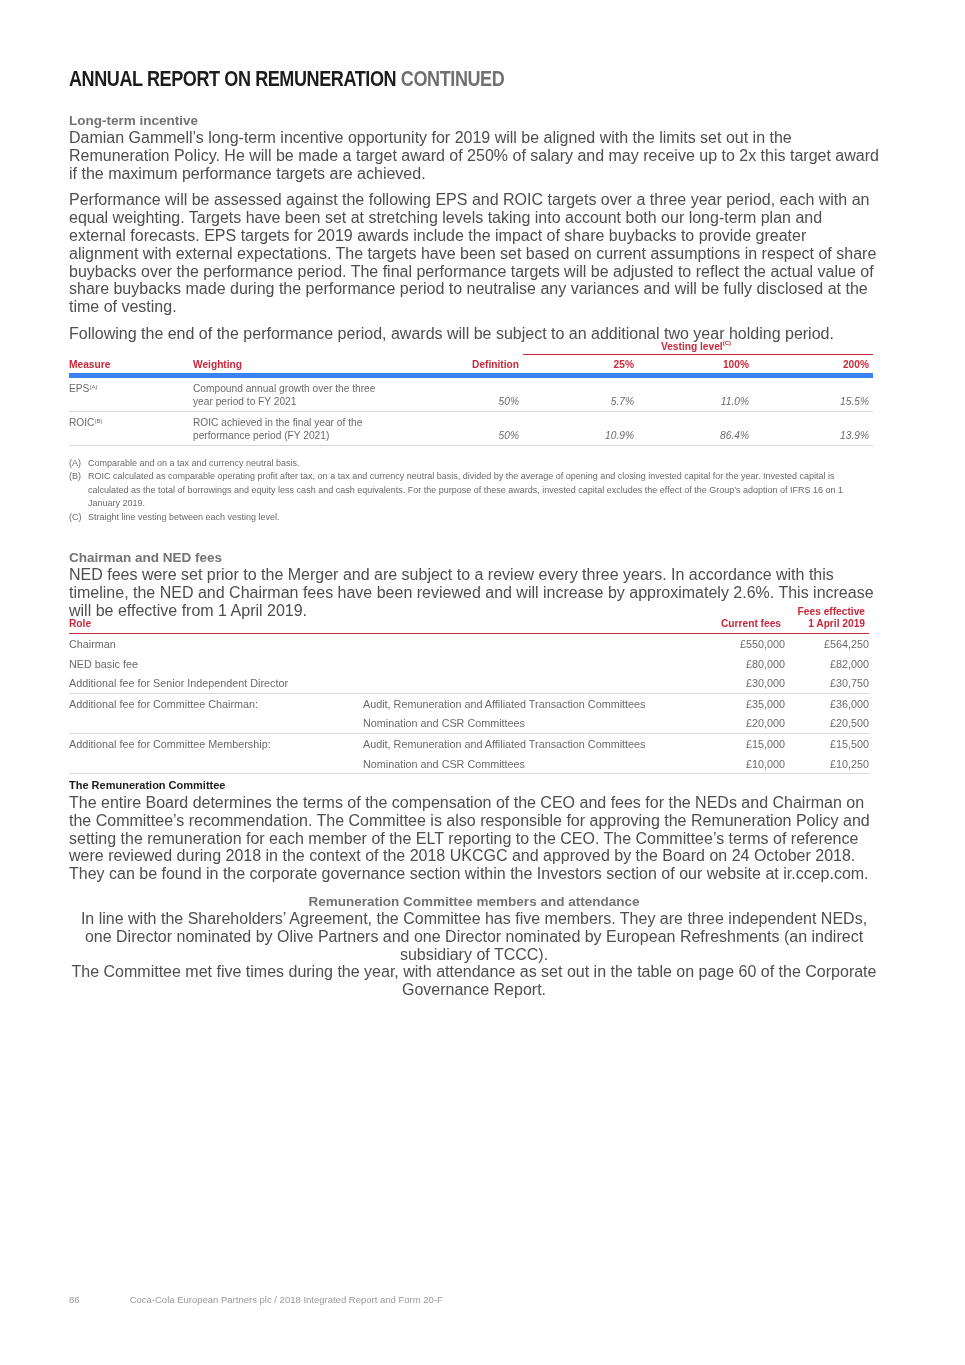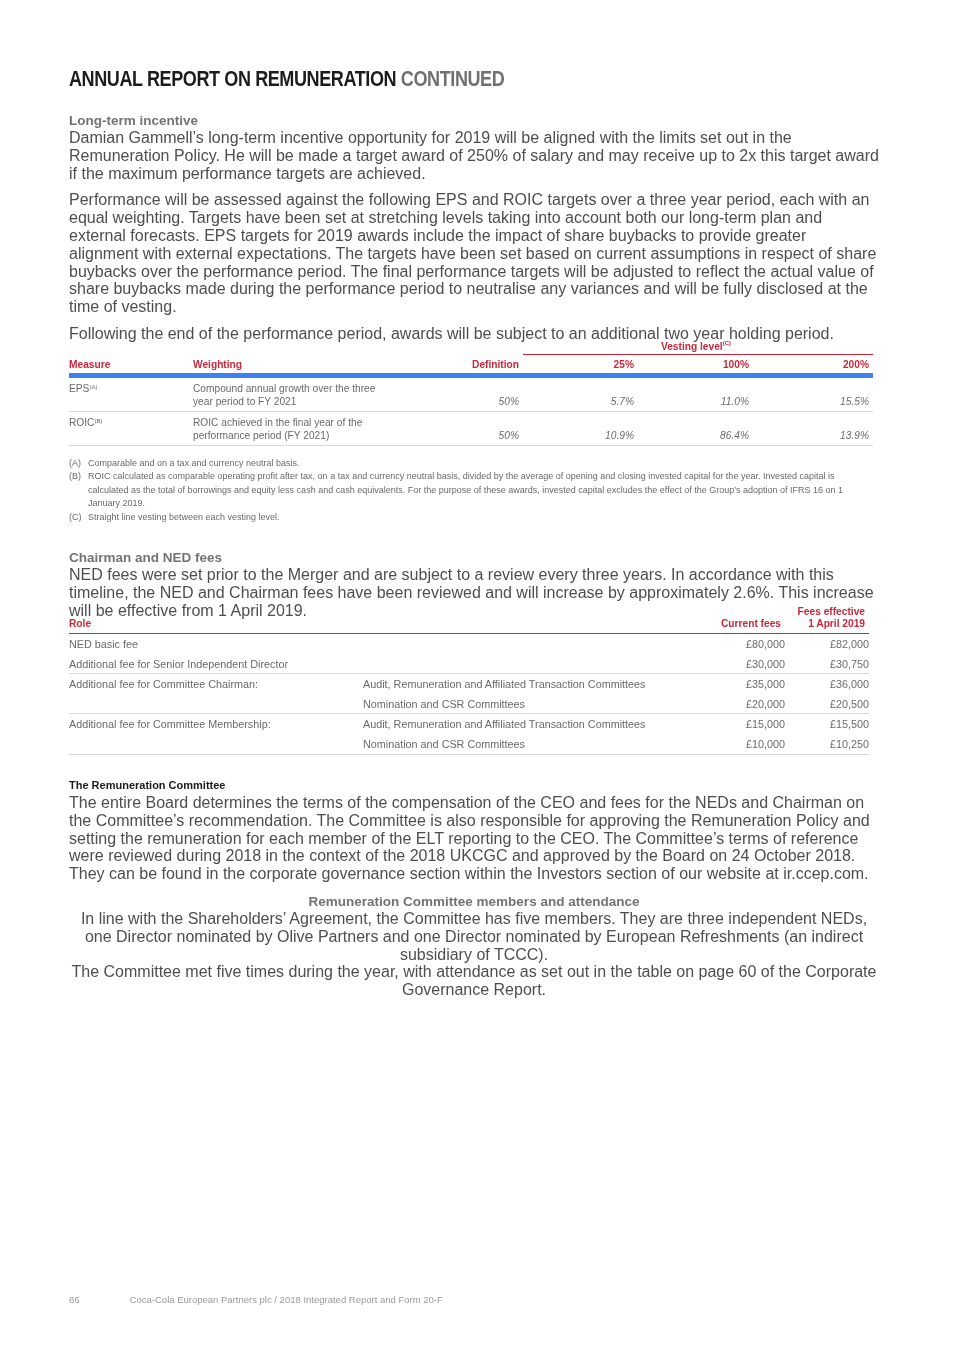--- a/index.html
+++ b/index.html
@@ -127,20 +127,26 @@
           <col style="width:84px">
       </colgroup>
       <tbody>
           <tr>
         <th>Role</th>
         <th></th>
         <th class="r">Current fees</th>
         <th class="r"><span>Fees effective</span><br><span>1 April 2019</span></th>
       </tr>
       <tr>
+        <td>Chairman</td>
+        <td></td>
+        <td class="r">£550,000</td>
+        <td class="r">£564,250</td>
+      </tr>
+      <tr>
         <td>NED basic fee</td>
         <td></td>
         <td class="r">£80,000</td>
         <td class="r">£82,000</td>
       </tr>
       <tr>
         <td>Additional fee for Senior Independent Director</td>
         <td></td>
         <td class="r">£30,000</td>
         <td class="r">£30,750</td>

